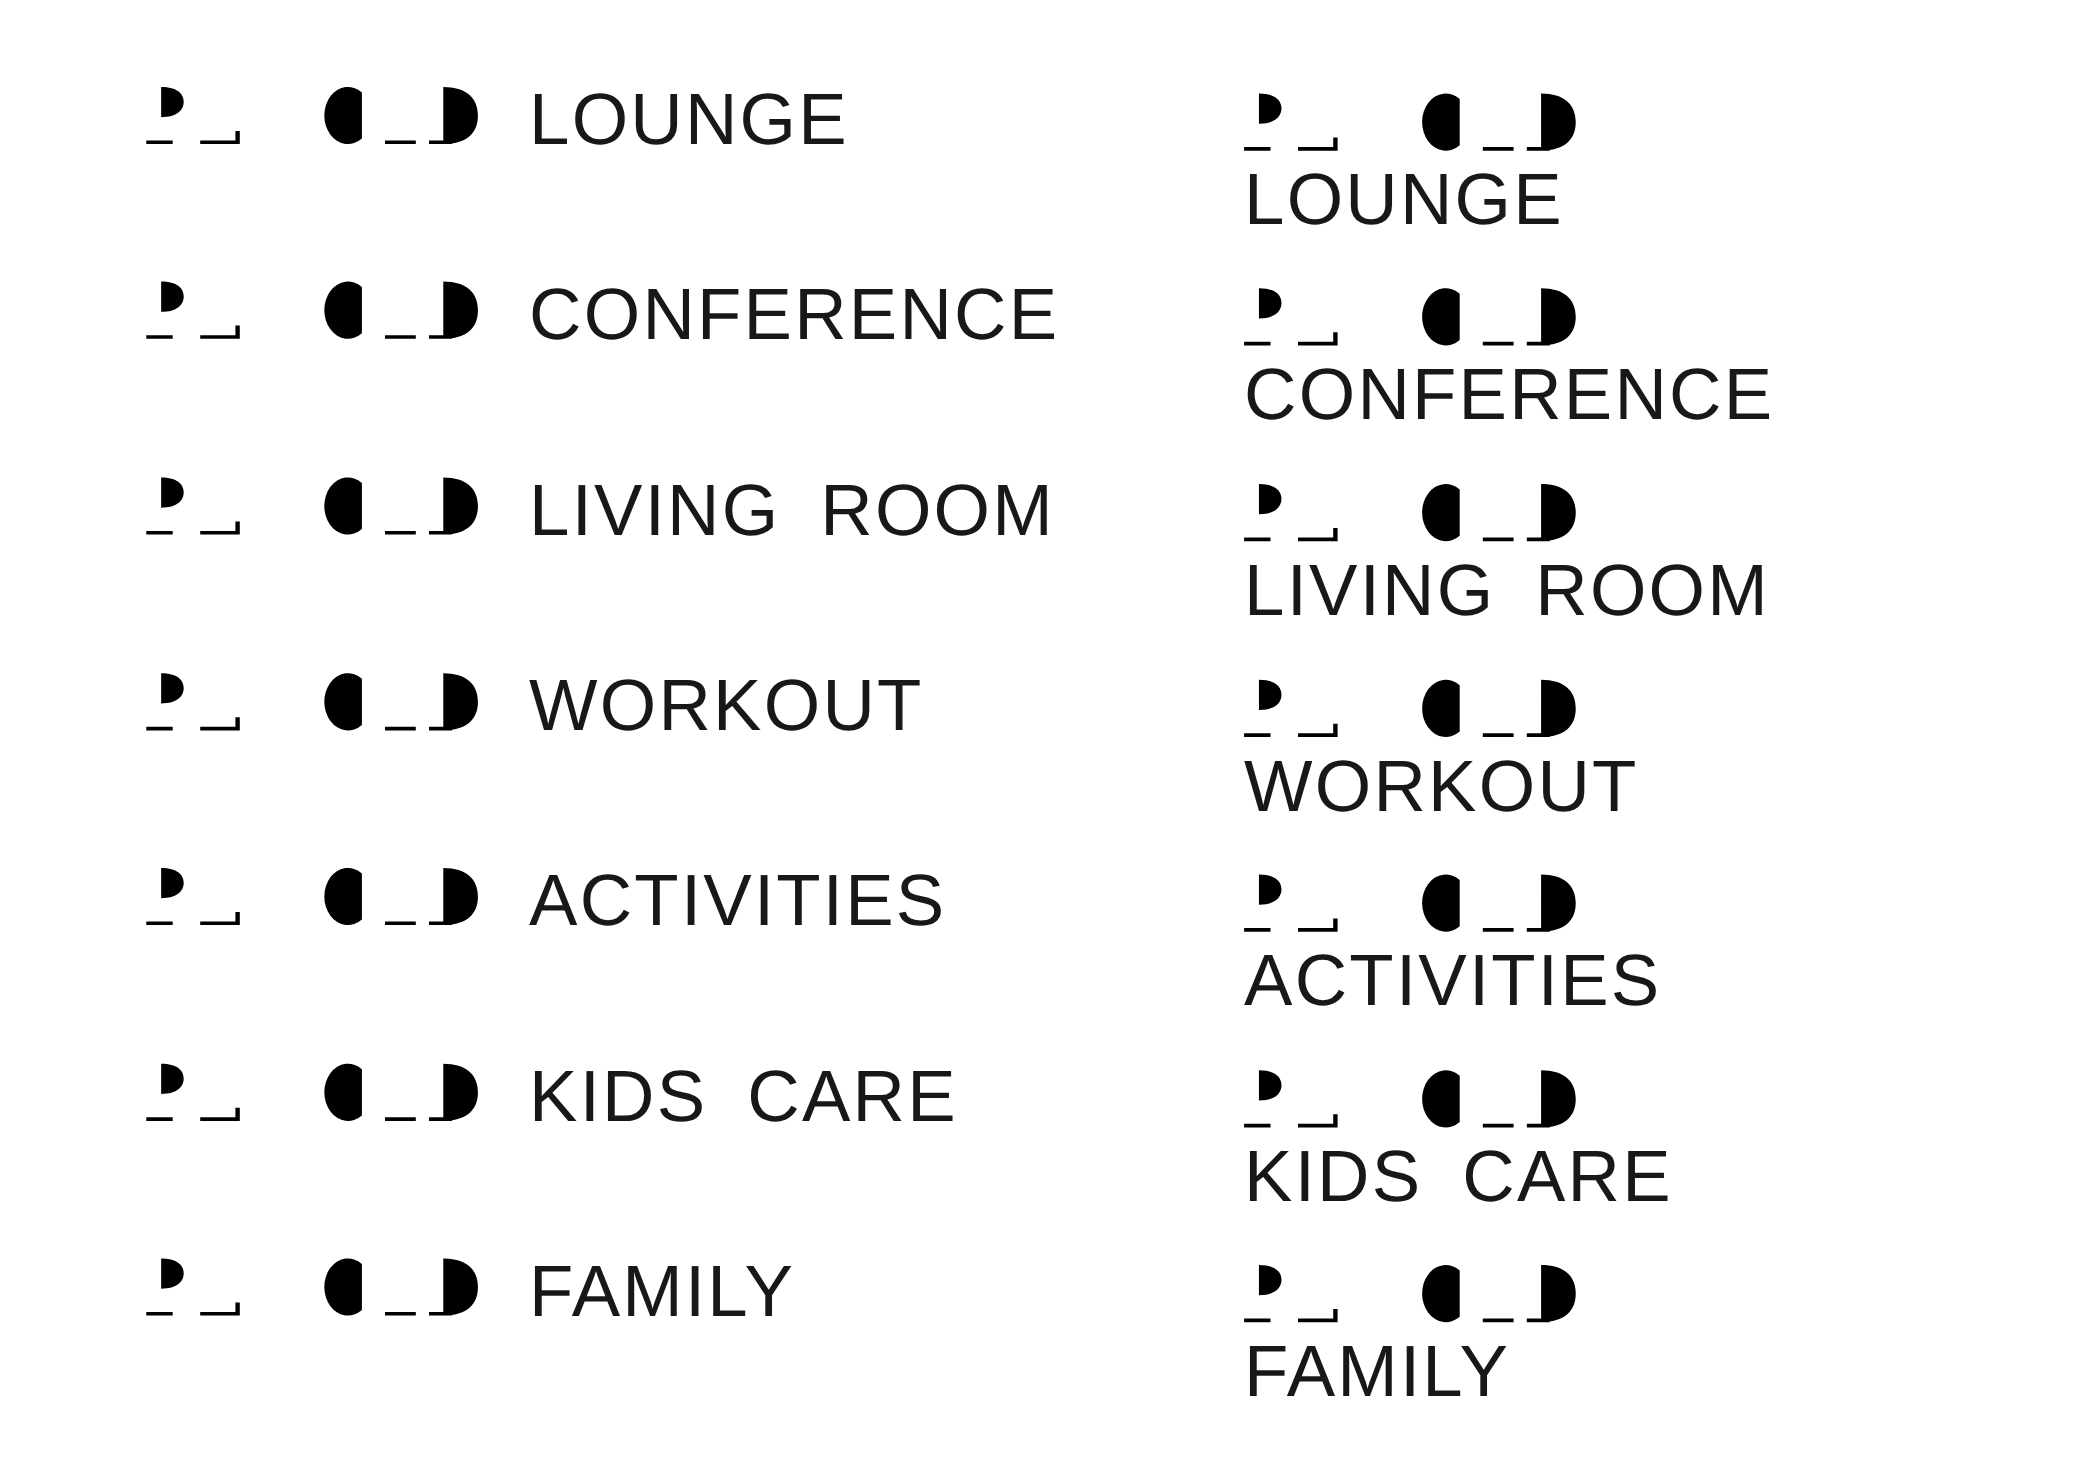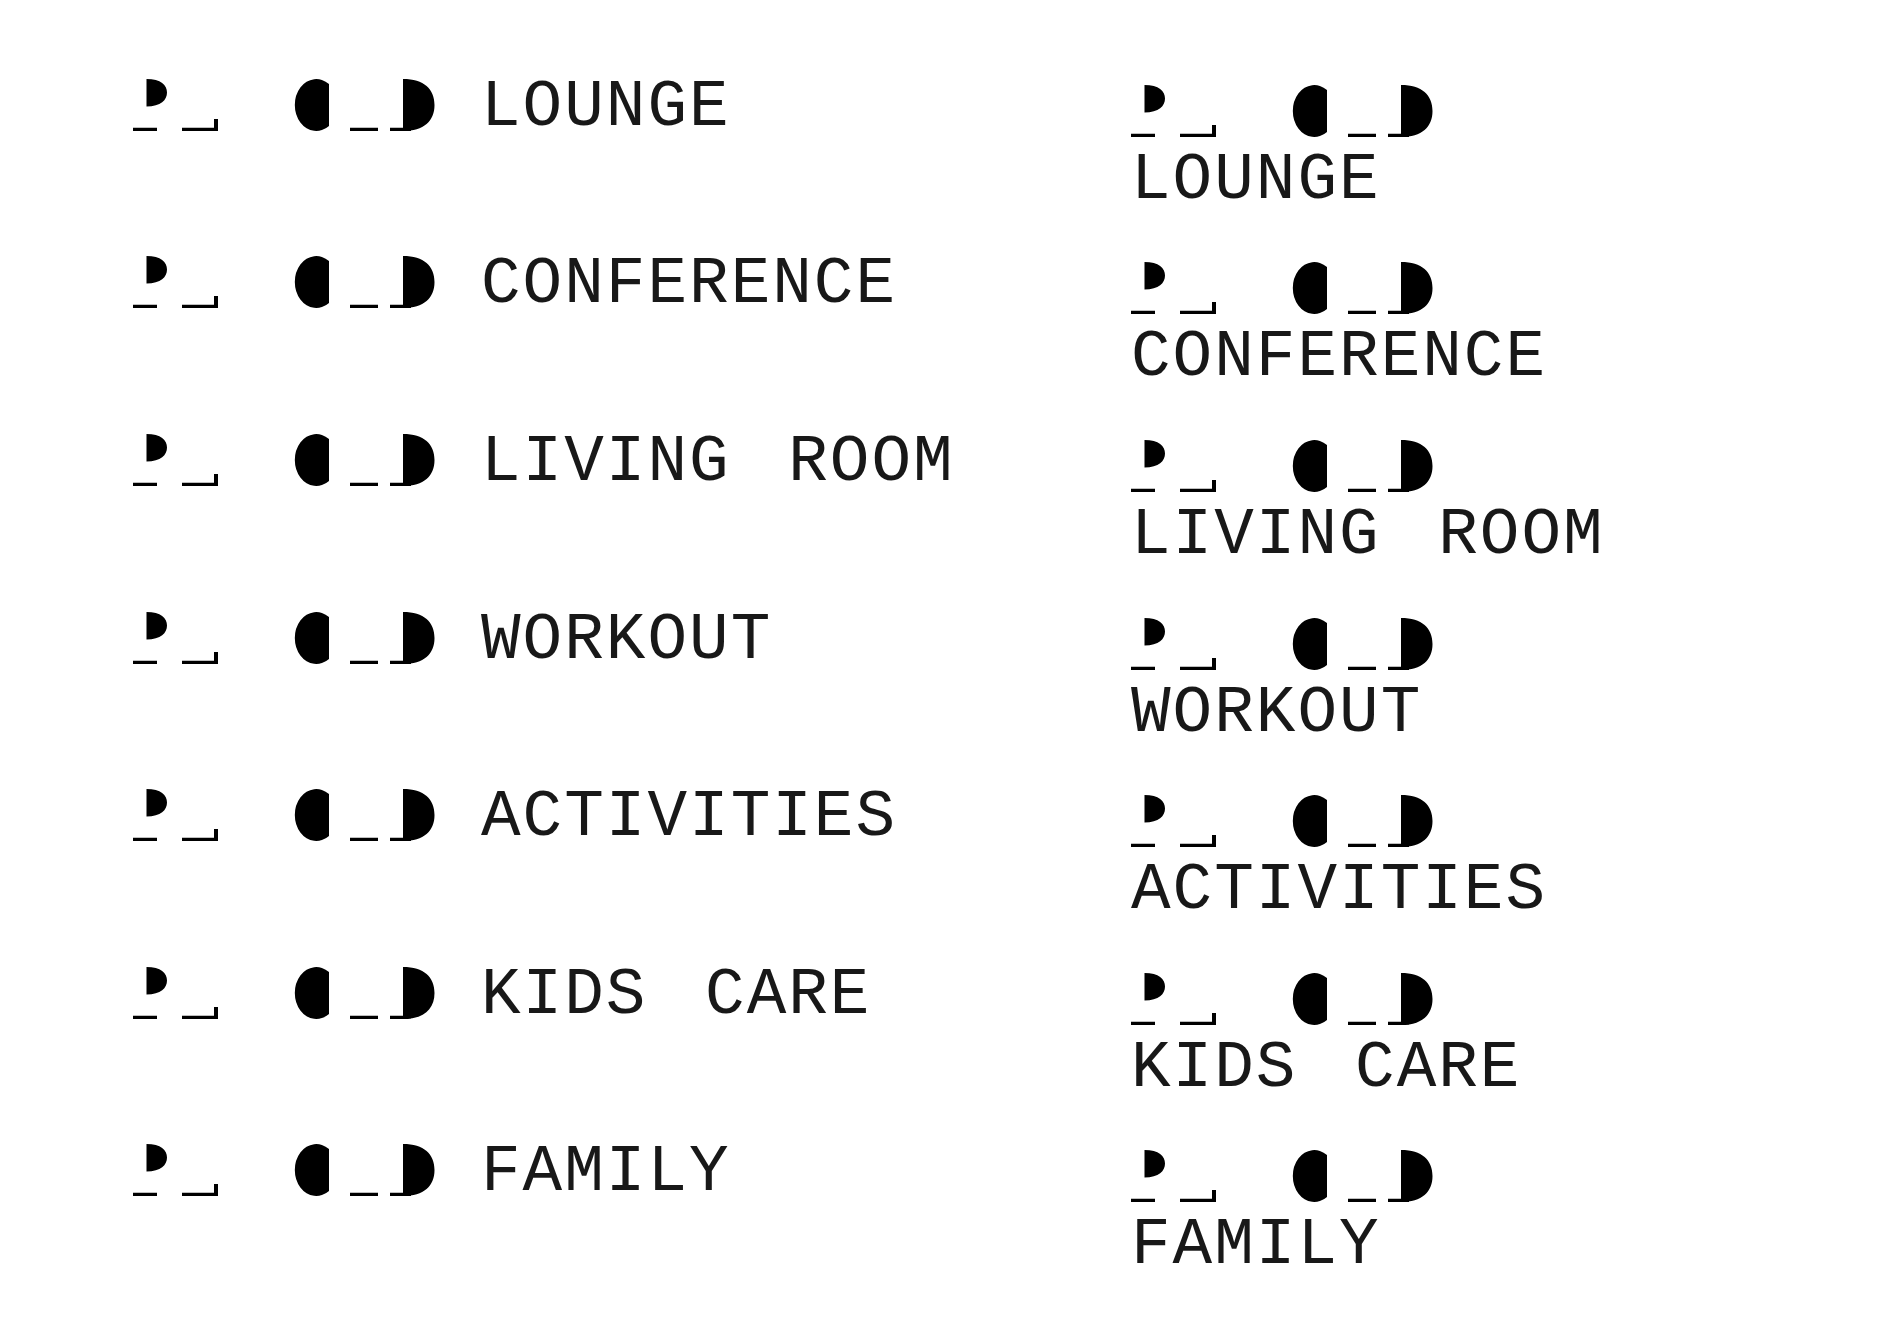--- a/index.html
+++ b/index.html
@@ -6,21 +6,21 @@
     margin: 0;
     padding: 0;
     background: #ffffff;
   }
   #sheet {
     position: relative;
     width: 1900px;
     height: 1344px;
     background: #ffffff;
     overflow: hidden;
-    font-family: Liberation Mono, monospace;
+    font-family: Liberation Sans, sans-serif;
   }
   .lockup {
     position: absolute;
     width: 760px;
     height: 130px;
   }
   .wm {
     position: absolute;
     left: 0;
     top: 0;

